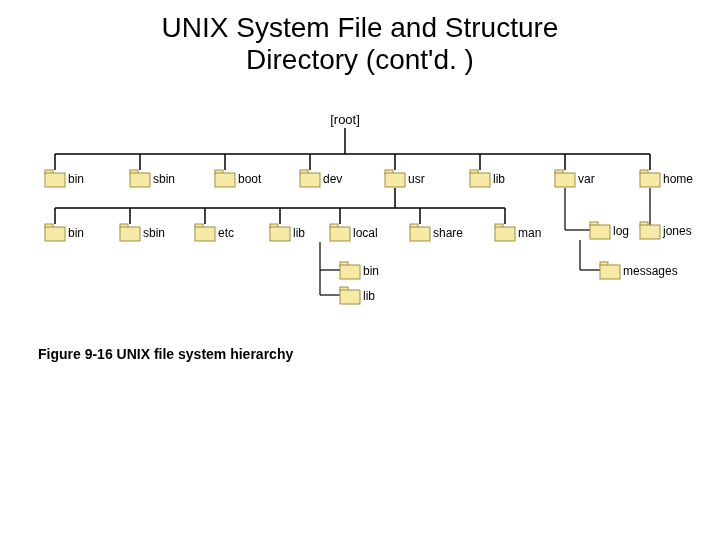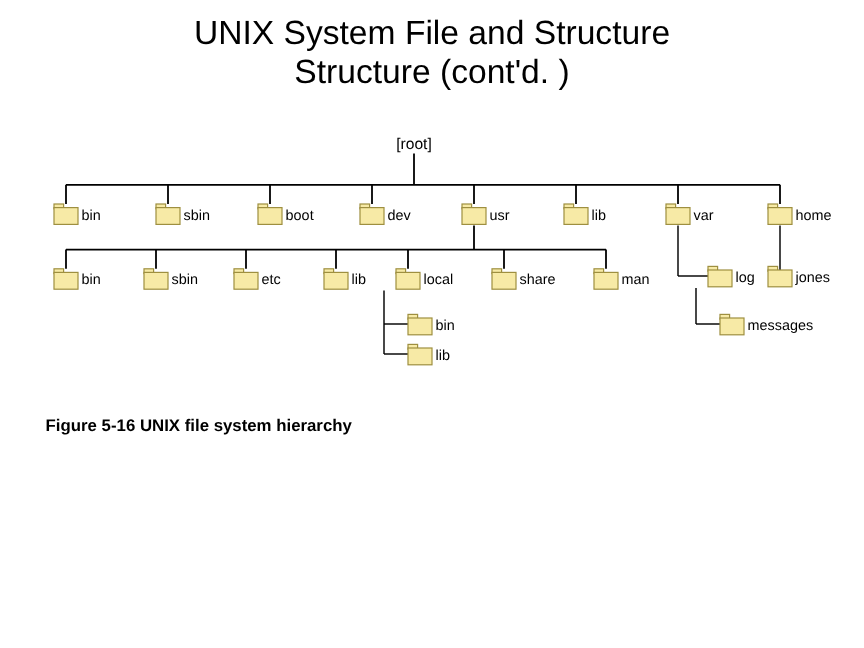--- a/index.html
+++ b/index.html
@@ -72,21 +72,21 @@
     fill: #000;
     text-anchor: middle;
   }
 </style>
 </head>
 <body>
 <div class="slide">
 
 <div class="title">
   <span>UNIX System File and Structure</span><br>
-  <span>Structure (cont'd. )</span>
+  <span>Directory (cont'd. )</span>
 </div>
 
 <svg class="tree" viewBox="0 0 720 230">
 
   <text class="rootlbl" x="345" y="14">[root]</text>
 
   <line class="wire" x1="345" y1="18" x2="345" y2="44"></line>
 
   <line class="wire" x1="55" y1="44" x2="650" y2="44"></line>
 
@@ -238,15 +238,15 @@
   <line class="wire2" x1="580" y1="130" x2="580" y2="160"></line>
   <line class="wire2" x1="580" y1="160" x2="600" y2="160"></line>
   <g class="folder" transform="translate(600,152)">
     <rect class="tab" x="0" y="0" width="8" height="4"></rect>
         <rect class="body" x="0" y="3" width="20" height="14"></rect>
   </g>
   <text class="lbl" x="623" y="165">messages</text>
 
 </svg>
 
-<div class="caption">Figure 5-16 UNIX file system hierarchy</div>
+<div class="caption">Figure 9-16 UNIX file system hierarchy</div>
 
 </div>
 
 </body></html>

